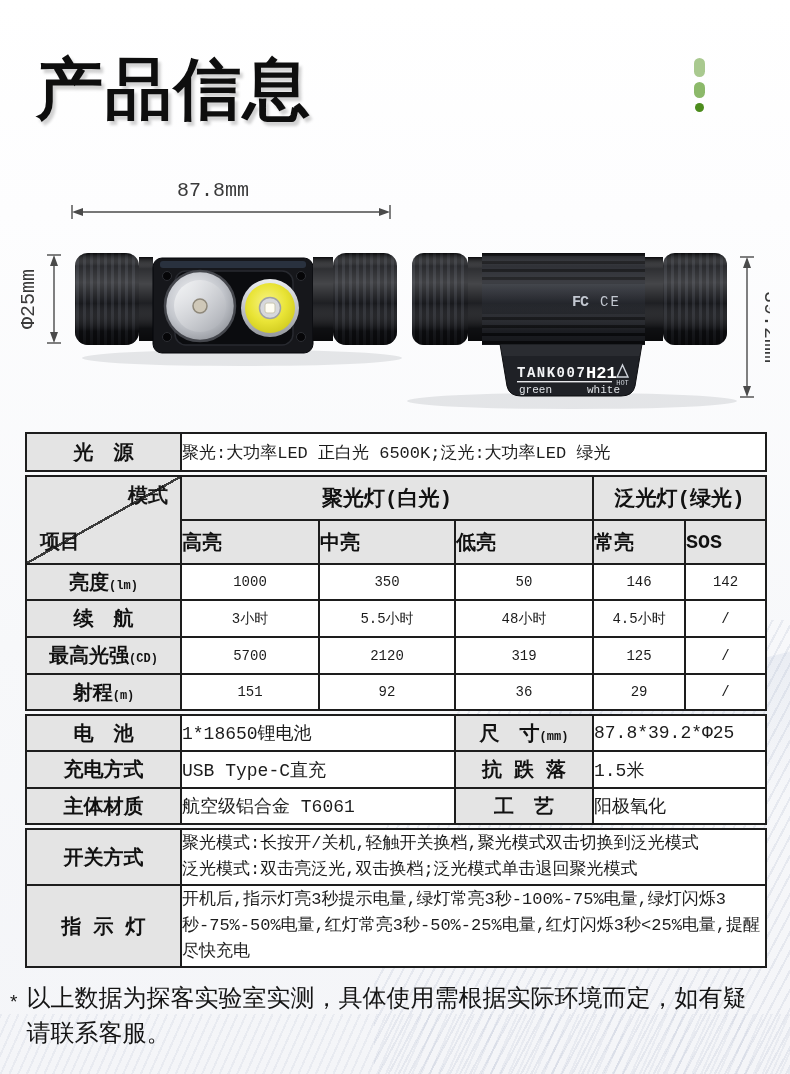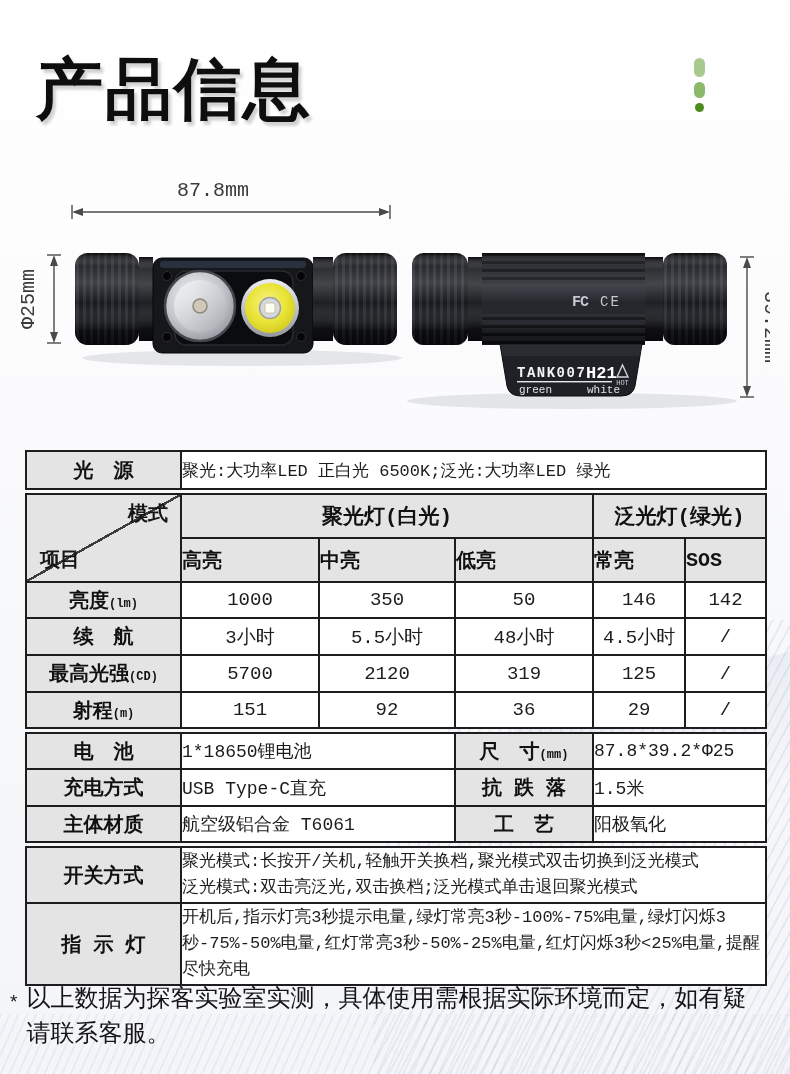--- a/index.html
+++ b/index.html
@@ -19,28 +19,28 @@
 
   .title{position:absolute;left:36px;top:44px;font-size:67px;font-weight:900;
     letter-spacing:2px;color:#0e0e0e;text-shadow:3px 4px 3px rgba(0,0,0,0.18);}
   .dots{position:absolute;left:694px;top:58px;display:flex;flex-direction:column;align-items:center;gap:5px;}
   .dot1{width:11px;height:19px;border-radius:6px;background:#a9c98f;}
   .dot2{width:11px;height:16px;border-radius:6px;background:#8cb96a;}
   .dot3{width:9px;height:9px;border-radius:50%;background:#4c8c1d;}
 
   .figure{position:absolute;left:20px;top:165px;}
 
-  .tables{position:absolute;left:25px;top:450px;width:740px;}
+  .tables{position:absolute;left:25px;top:432px;width:740px;}
   table.spec{border-collapse:collapse;table-layout:fixed;width:740px;background:#fff;margin-bottom:3px;}
   table.spec td{border:2px solid #1d1d1d;padding:0;vertical-align:middle;overflow:hidden;}
   td.lbl{background:#e4e4e4;font-weight:bold;font-size:20px;text-align:center;white-space:pre;color:#111;}
   td.lbl .u{font-size:12px;}
   td.grp{background:#e4e4e4;font-weight:bold;font-size:21px;text-align:center;color:#111;}
   td.mode{background:#e4e4e4;font-weight:bold;font-size:20px;text-align:left;color:#111;}
-  td.num{font-size:19px;text-align:center;color:#1c1c1c;
+  td.num{font-size:14px;text-align:center;color:#1c1c1c;
     border-left:1px solid #9b9b9b;border-right:1px solid #9b9b9b;}
   td.txt{font-size:17px;text-align:left;padding:0 6px 0 14px;color:#1c1c1c;}
   td.txt2{font-size:18px;text-align:left;padding:0 6px 0 14px;color:#1c1c1c;}
   td.long{font-size:17px;line-height:26px;text-align:left;padding:6px 10px 6px 13px;color:#1c1c1c;}
   td.diag{background:
       linear-gradient(to bottom right,rgba(0,0,0,0) calc(50% - 1.2px),#3c3c3c calc(50% - 1.2px),#3c3c3c calc(50% + 1.2px),rgba(0,0,0,0) calc(50% + 1.2px)),#e4e4e4;
       position:relative;}
   td.diag .tr{position:absolute;top:5px;right:12px;font-weight:bold;font-size:20px;}
   td.diag .bl{position:absolute;bottom:8px;left:13px;font-weight:bold;font-size:20px;}
   tr.h38{height:38px;} tr.h35{height:44px;} tr.h36{height:36px;} tr.h37{height:37px;}

